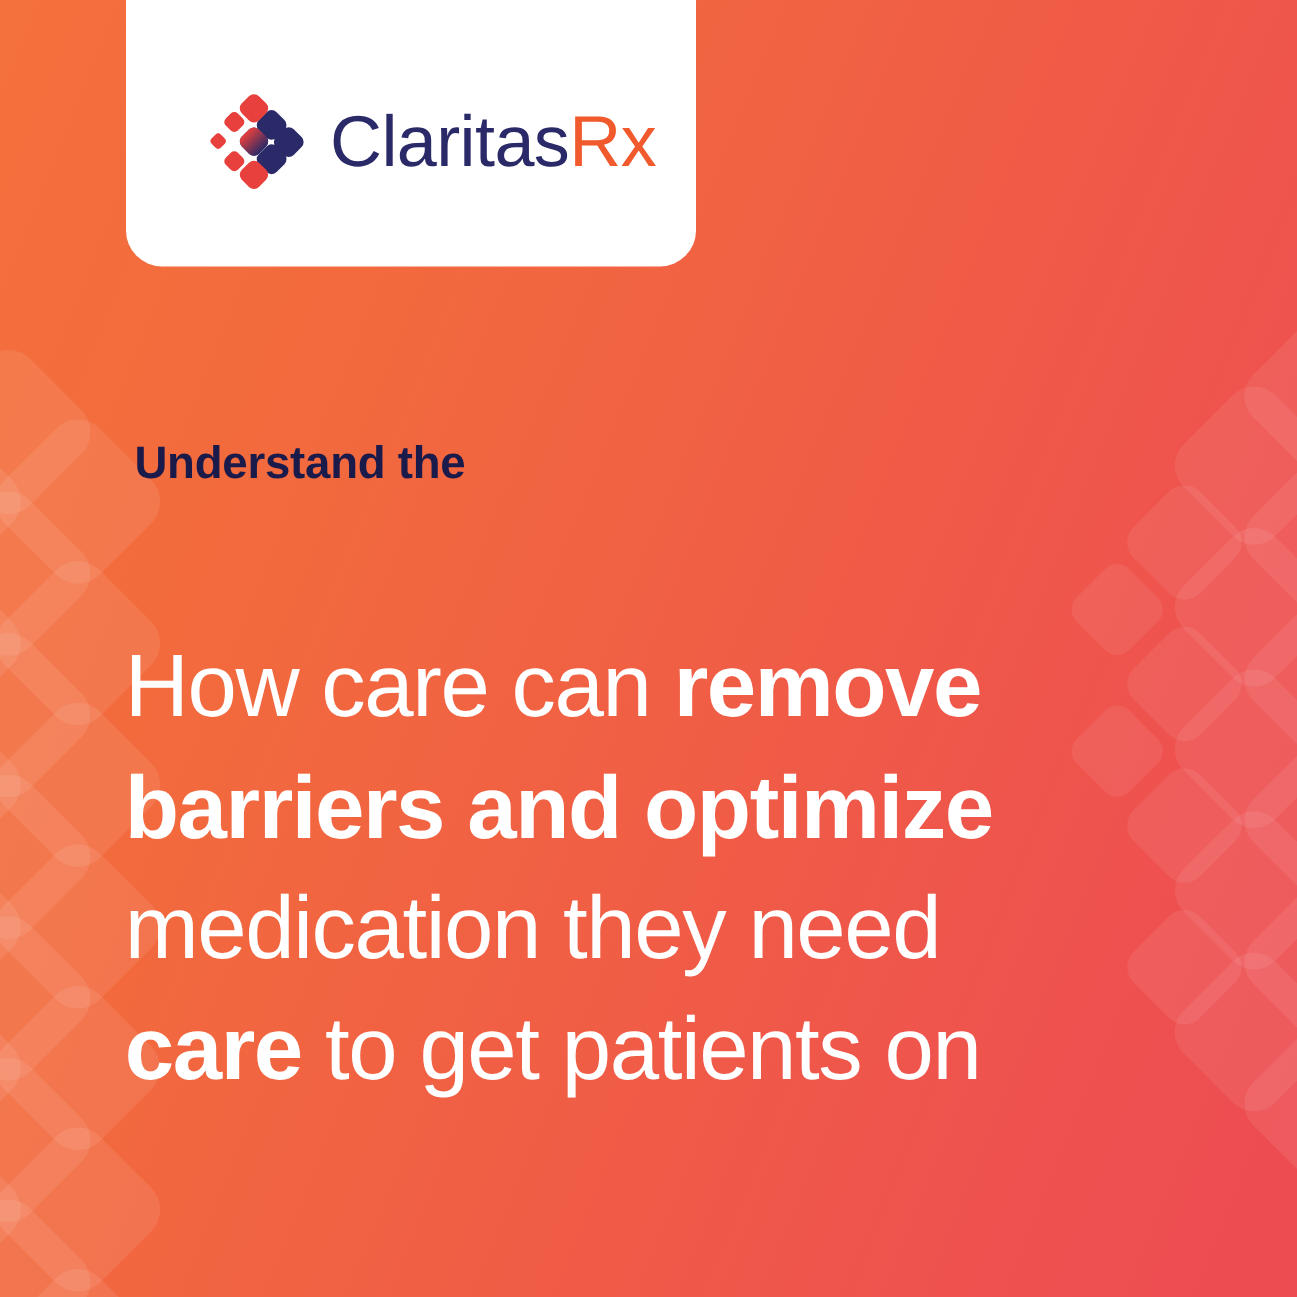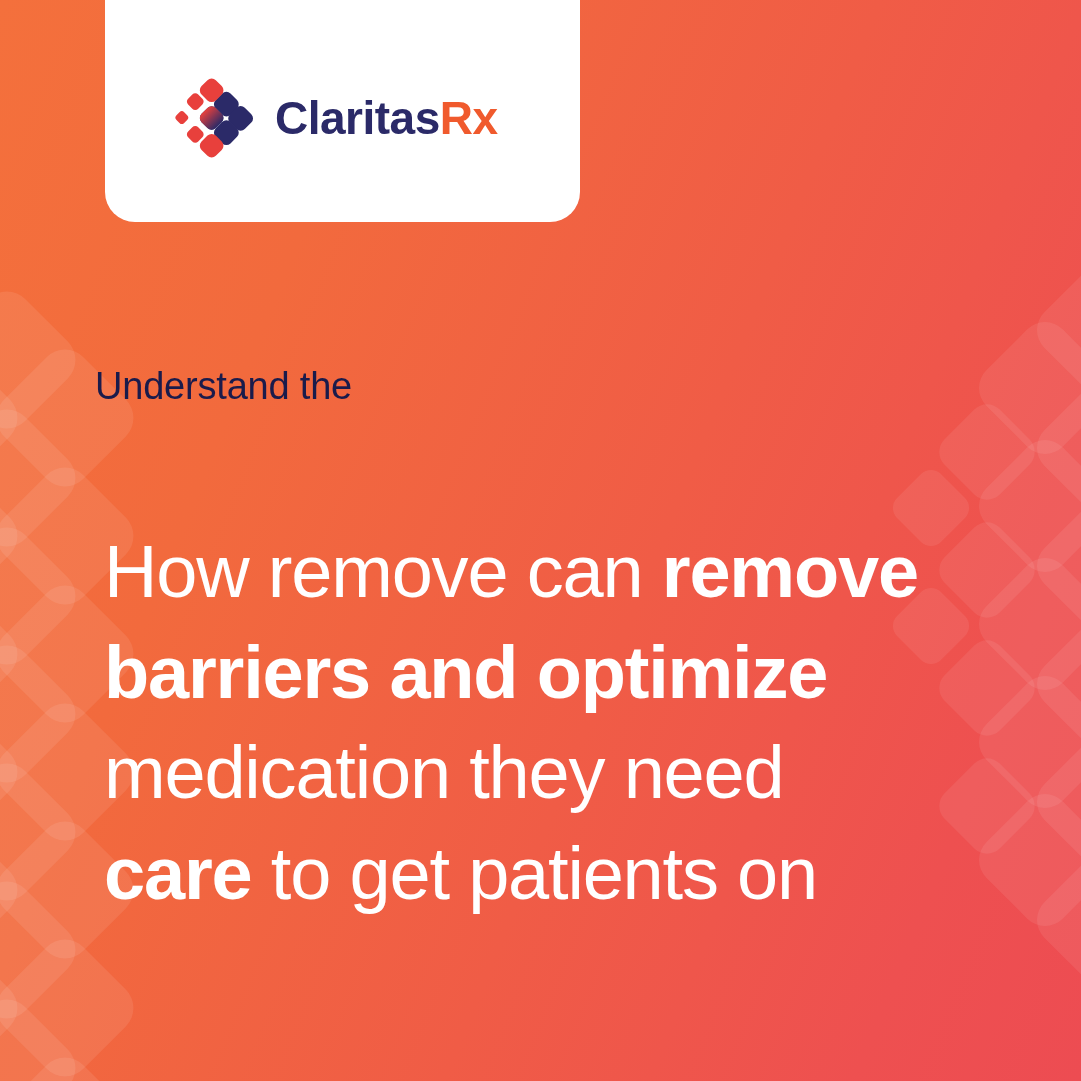--- a/index.html
+++ b/index.html
@@ -57,38 +57,38 @@
     display: flex;
     align-items: center;
     gap: 18px;
   }
   #logo-mark {
     width: 84px;
     height: 84px;
     flex: 0 0 84px;
   }
   #logo-word {
-    font-size: 46px;
-    font-weight: 700;
+    font-size: 60px;
+    font-weight: 400;
     letter-spacing: -0.5px;
     line-height: 1;
     white-space: nowrap;
   }
   .word-claritas { color: #2B2A68; }
   .word-rx       { color: #F05A2D; }
 
   
   #eyebrow {
     position: absolute;
-    left: 95px;
+    left: 112px;
     top: 350px;
     width: 880px;
     color: #1A1B4B;
     font-size: 38px;
-    font-weight: 400;
+    font-weight: 700;
     line-height: 1.92;
     letter-spacing: -0.2px;
   }
   #eyebrow .ln { display: block; }
 
   
   #headline {
     position: absolute;
     left: 104px;
     top: 522px;
@@ -185,19 +185,19 @@
       </div>
 
     </div>
   </div>
 
   <div id="eyebrow">
     <span class="ln">Understand the</span>
   </div>
 
   <div id="headline">
-      <span class="hl-line"><span>How remove can </span><span class="strong">remove</span></span>
+      <span class="hl-line"><span>How care can </span><span class="strong">remove</span></span>
       <span class="hl-line"><span class="strong">barriers and optimize</span></span>
       <span class="hl-line"><span>medication they need</span></span>
       <span class="hl-line"><span class="strong">care</span><span> to get patients on</span></span>
     </div>
 
 </div>
 
 </body></html>

